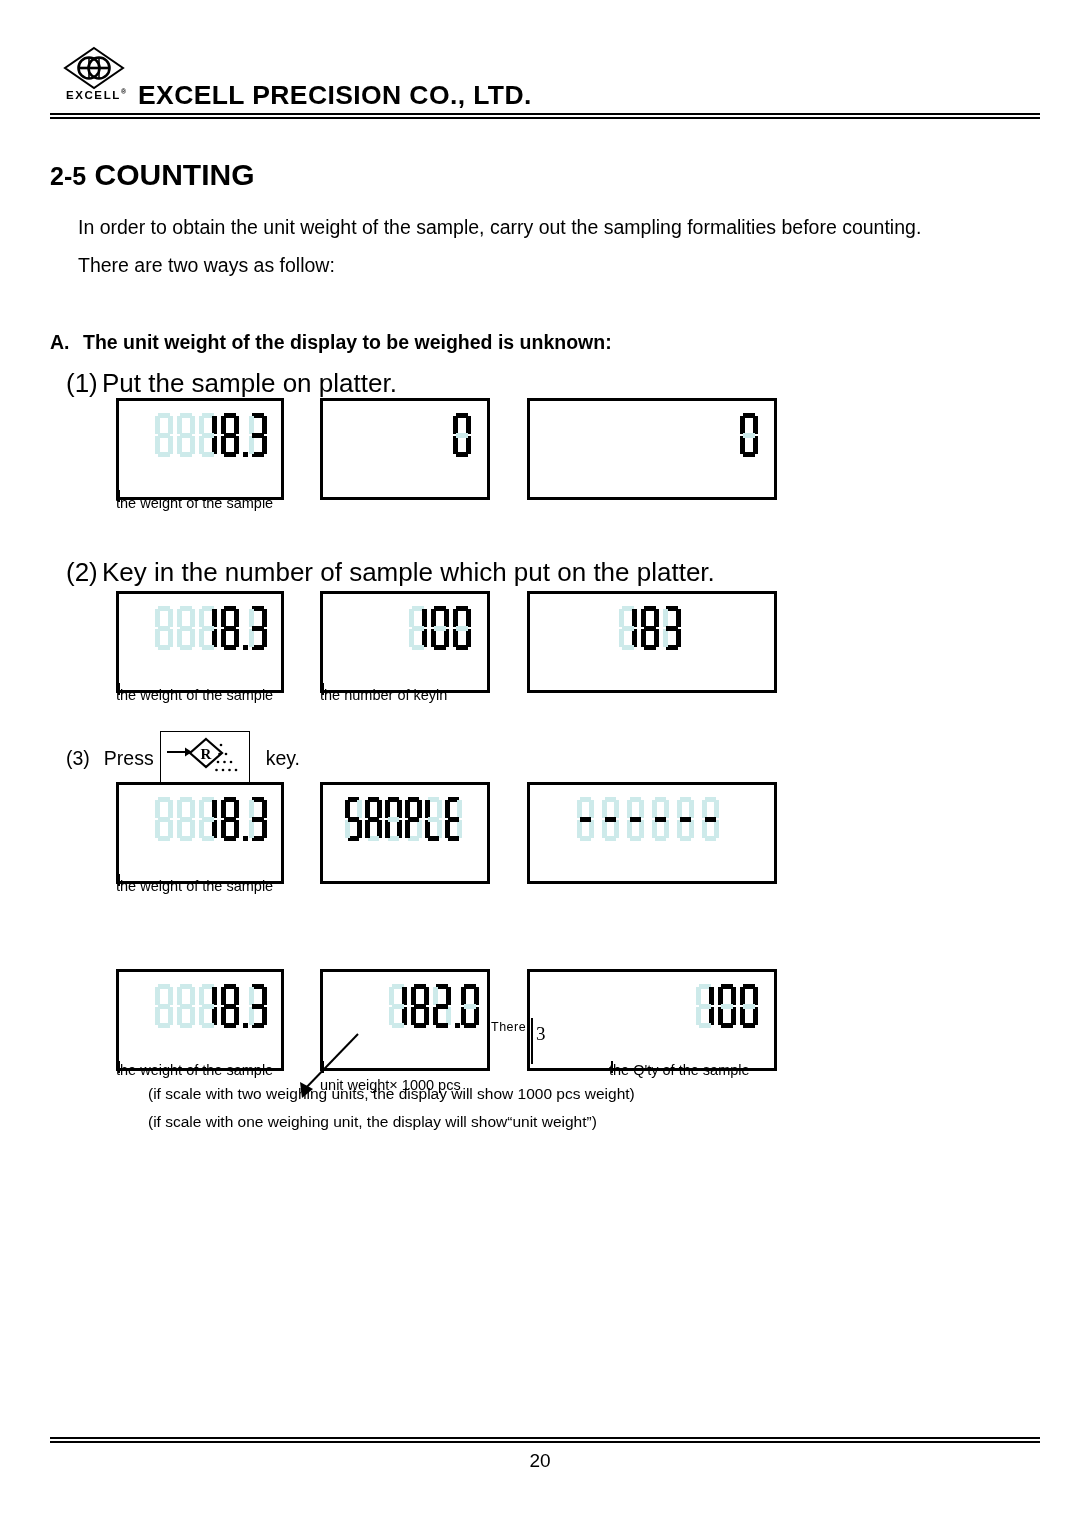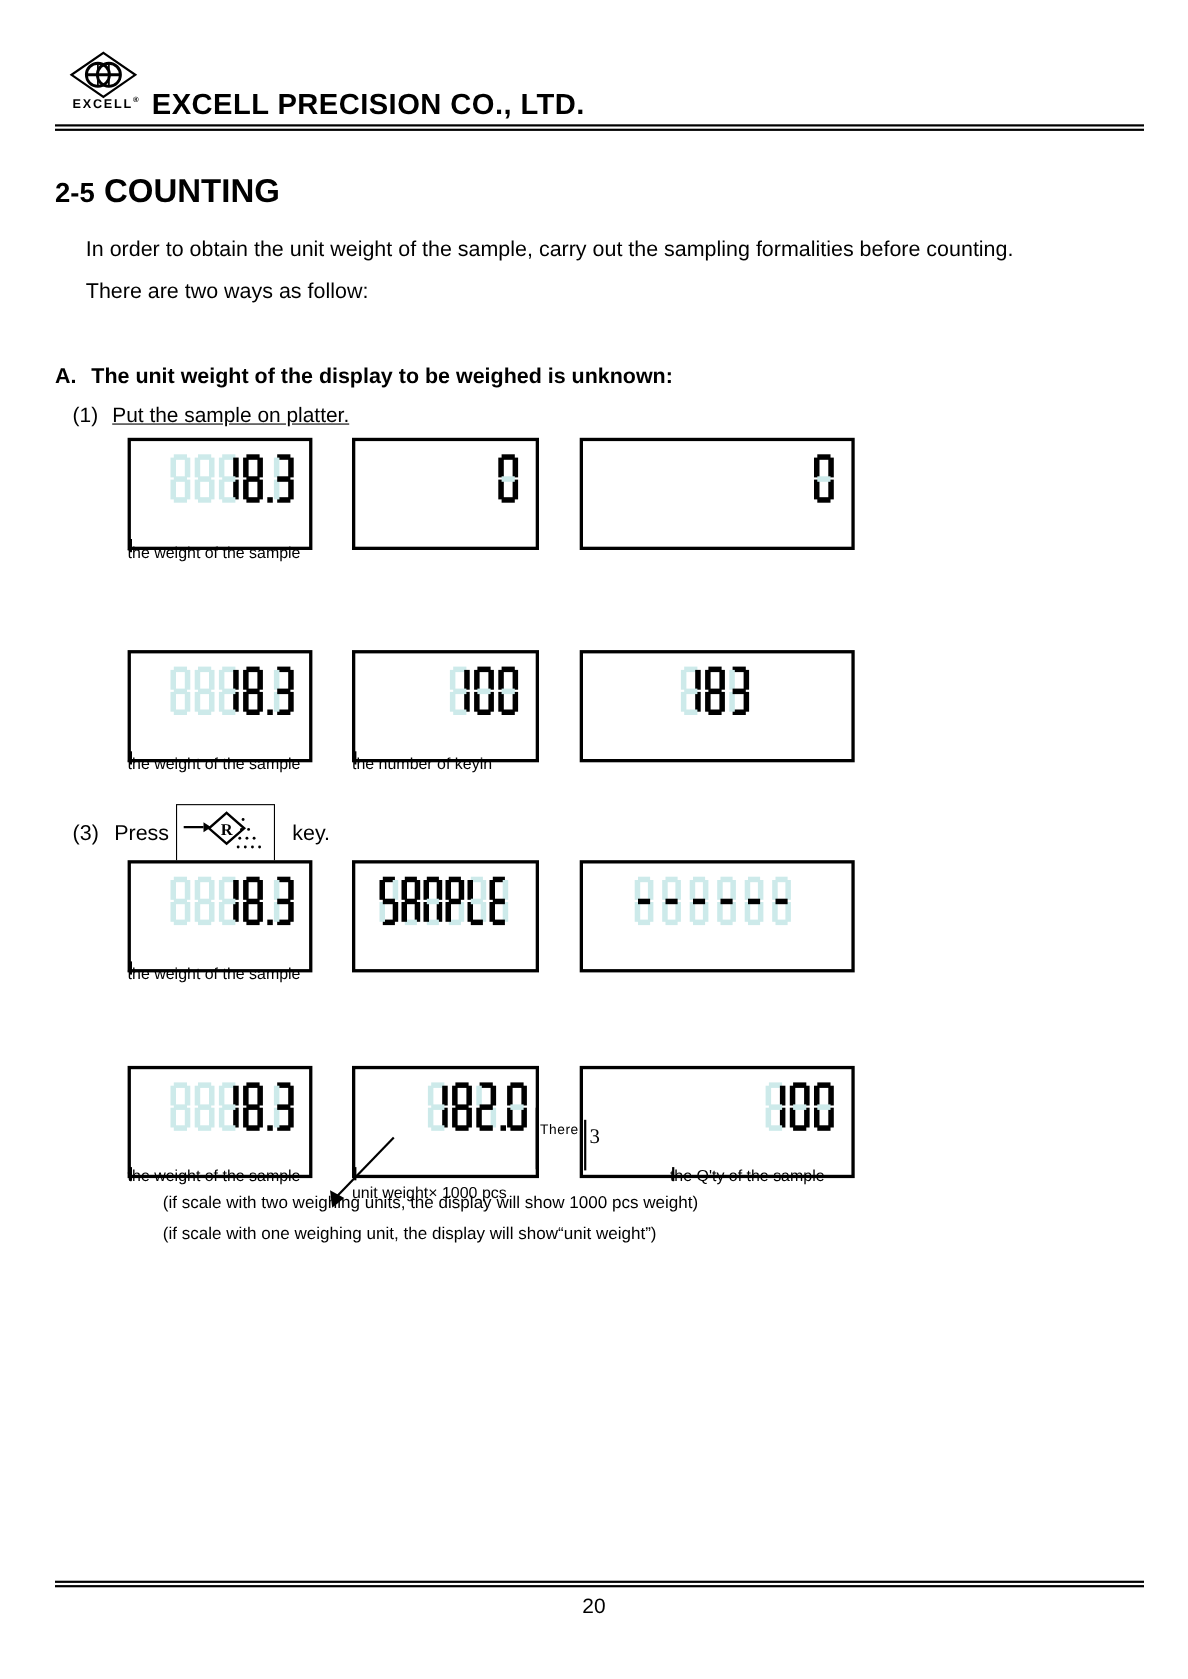--- a/index.html
+++ b/index.html
@@ -39,21 +39,21 @@
     font-size:30px;font-weight:bold;letter-spacing:0px;white-space:nowrap;
   }
   .sec-title .num{font-size:25px;font-weight:bold;}
   .intro1{position:absolute;left:78px;top:216px;font-size:19.5px;white-space:nowrap;}
   .intro2{position:absolute;left:78px;top:254px;font-size:19.5px;white-space:nowrap;}
   .sub-head{
     position:absolute;left:50px;top:331px;
     font-size:19.5px;font-weight:bold;white-space:nowrap;
   }
   .sub-head .lbl{display:inline-block;width:33px;}
-  .step{position:absolute;font-size:19px;white-space:nowrap;text-decoration:underline;}
+  .step{position:absolute;font-size:26px;white-space:nowrap;}
   .step .n{display:inline-block;width:36px;}
   .step1{left:66px;top:368px;}
   .step2{left:66px;top:557px;}
   .step4{left:66px;top:936px;}
 
   .step3-row{position:absolute;left:66px;top:730px;height:56px;display:flex;align-items:center;}
   .step3-row .t{font-size:19.5px;white-space:nowrap;}
 
   
   .keybtn{
@@ -128,20 +128,23 @@
   <div class="intro2">There are two ways as follow:</div>
 
   <div class="sub-head">
     <span class="lbl">A.</span><span>The unit weight of the display to be weighed is unknown:</span>
   </div>
 
   <div class="step step1">
     <span class="n">(1)</span><span>Put the sample on platter.</span>
   </div>
 
+  <div class="step step2">
+    <span class="n">(2)</span><span>Key in the number of sample which put on the platter.</span>
+  </div>
 
   <div class="step3-row">
     <span class="t">(3)</span>
     <span class="t" style="margin-left:14px;">Press</span>
     <span class="keybtn">
       <svg viewBox="0 0 88 52" width="88" height="52">
         <line x1="6" y1="20" x2="24" y2="20" stroke="#000" stroke-width="2"></line>
         <polygon points="24,15.5 31,20 24,24.5" fill="#000"></polygon>
         <polygon points="45,7 61,21 45,35 29,21" fill="none" stroke="#000" stroke-width="2.2"></polygon>
         <text x="45" y="27" font-size="15" font-weight="bold" font-family="Liberation Serif, serif" text-anchor="middle" fill="#000">R</text>

